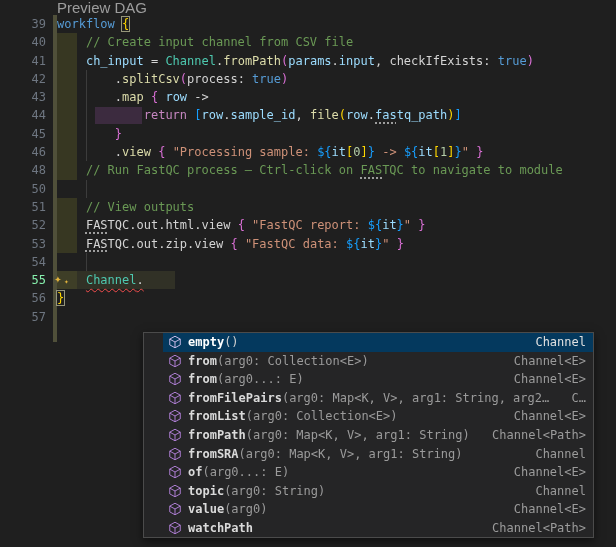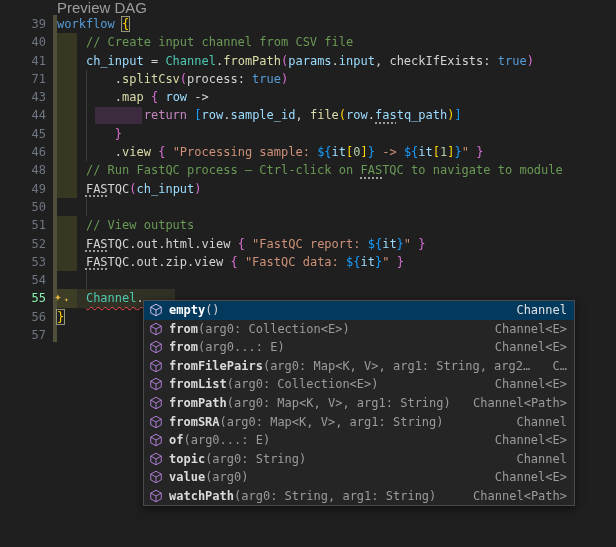--- a/index.html
+++ b/index.html
@@ -45,23 +45,23 @@
   .tok.b1{color:#ffd700}
   .tok.b2{color:#da70d6}
   .tok.b3{color:#179fff}
   .tok.ret{color:#c586c0}
   .tok.pl{color:#d4d4d4}
   .tok.hint{text-decoration:underline dotted #9d9d9d 2px;text-underline-offset:3px;}
   .tok.err{text-decoration:underline wavy #f14c4c 1px;text-underline-offset:4px;}
   .tok.match{outline:1px solid #96967a;outline-offset:0;}
   
   .suggest{
-    position:absolute;left:143px;top:300px;width:430px;
+    position:absolute;left:143px;top:332px;width:430px;
     background:#252526;border:1px solid #4b4b4b;
-    box-shadow:0 3px 9px rgba(0,0,0,.55);z-index:10;
+    box-shadow:0 3px 9px rgba(0,0,0,.55);z-index:10;padding-left:19px;
   }
   .suggest-row{display:flex;align-items:center;height:18.55px;padding:0 7px 0 4px;cursor:pointer;}
   .suggest-row.selected{background:#04395e;}
   .s-icon{flex:0 0 16px;height:14px;display:flex;align-items:center;justify-content:center;color:#b180d7;margin-right:5px;}
   .suggest-row.selected .s-icon{color:#cdbdea;}
   .s-name{color:#dadada;font-weight:bold;white-space:pre;}
   .s-args{color:#9b9b9b;white-space:pre;overflow:hidden;}
   .s-type{margin-left:auto;color:#9b9b9b;white-space:pre;padding-left:8px;}
   .suggest-row.selected .s-name{color:#ffffff;}
   .suggest-row.selected .s-args{color:#d2d2d2;}
@@ -70,27 +70,26 @@
 </head>
 <body>
 
 <div class="codelens">Preview DAG</div>
 
 <div id="editor-lines">
   <div class="git-strip"></div>
 <div class="editor-line"><div class="line-num">39</div><div class="line-code"><span class="tok kw">workflow</span><span class="tok pl"> </span><span class="tok b1 match">{</span></div></div>
     <div class="editor-line"><div class="band"></div><div class="line-num">40</div><div class="line-code"><span class="tok pl">    </span><span class="tok cmt">// Create input channel from CSV file</span></div></div>
     <div class="editor-line"><div class="band"></div><div class="line-num">41</div><div class="line-code"><span class="tok pl">    </span><span class="tok v">ch_input</span><span class="tok pl"> = </span><span class="tok type">Channel</span><span class="tok pl">.</span><span class="tok fn">fromPath</span><span class="tok b2">(</span><span class="tok v">params</span><span class="tok pl">.</span><span class="tok v">input</span><span class="tok pl">, checkIfExists: </span><span class="tok kw">true</span><span class="tok b2">)</span></div></div>
-    <div class="editor-line"><div class="band"></div><div class="guide4"></div><div class="line-num">71</div><div class="line-code"><span class="tok pl">        </span><span class="tok pl">.</span><span class="tok fn">splitCsv</span><span class="tok b2">(</span><span class="tok pl">process: </span><span class="tok kw">true</span><span class="tok b2">)</span></div></div>
+    <div class="editor-line"><div class="band"></div><div class="guide4"></div><div class="line-num">42</div><div class="line-code"><span class="tok pl">        </span><span class="tok pl">.</span><span class="tok fn">splitCsv</span><span class="tok b2">(</span><span class="tok pl">process: </span><span class="tok kw">true</span><span class="tok b2">)</span></div></div>
     <div class="editor-line"><div class="band"></div><div class="guide4"></div><div class="line-num">43</div><div class="line-code"><span class="tok pl">        </span><span class="tok pl">.</span><span class="tok fn">map</span><span class="tok pl"> </span><span class="tok b2">{</span><span class="tok pl"> </span><span class="tok v">row</span><span class="tok pl"> -&gt;</span></div></div>
     <div class="editor-line"><div class="band"></div><div class="guide4"></div><div class="inline-box"></div><div class="line-num">44</div><div class="line-code"><span class="tok pl">            </span><span class="tok ret">return</span><span class="tok pl"> </span><span class="tok b3">[</span><span class="tok v">row</span><span class="tok pl">.</span><span class="tok v">sample_id</span><span class="tok pl">, </span><span class="tok fn">file</span><span class="tok b1">(</span><span class="tok v">row</span><span class="tok pl">.</span><span class="tok v hint">fas</span><span class="tok v">tq_path</span><span class="tok b1">)</span><span class="tok b3">]</span></div></div>
     <div class="editor-line"><div class="band"></div><div class="guide4"></div><div class="line-num">45</div><div class="line-code"><span class="tok pl">        </span><span class="tok b2">}</span></div></div>
     <div class="editor-line"><div class="band"></div><div class="guide4"></div><div class="line-num">46</div><div class="line-code"><span class="tok pl">        </span><span class="tok pl">.</span><span class="tok fn">view</span><span class="tok pl"> </span><span class="tok b2">{</span><span class="tok pl"> </span><span class="tok str">"Processing sample: </span><span class="tok b3">${</span><span class="tok v">it</span><span class="tok b1">[</span><span class="tok num">0</span><span class="tok b1">]</span><span class="tok b3">}</span><span class="tok str"> -&gt; </span><span class="tok b3">${</span><span class="tok v">it</span><span class="tok b1">[</span><span class="tok num">1</span><span class="tok b1">]</span><span class="tok b3">}</span><span class="tok str">" </span><span class="tok b2">}</span></div></div>
     <div class="editor-line"><div class="band"></div><div class="line-num">48</div><div class="line-code"><span class="tok pl">    </span><span class="tok cmt">// Run FastQC process — Ctrl-click on </span><span class="tok cmt hint">FAS</span><span class="tok cmt">TQC to navigate to module</span></div></div>
-    <div class="editor-line"><div class="band"></div><div class="line-num">49</div><div class="line-code"><span class="tok pl">    </span><span class="tok pl hint">FAS</span><span class="tok pl">TQC</span><span class="tok b2">(</span><span class="tok v">ch_input</span><span class="tok b2">)</span></div></div>
     <div class="editor-line"><div class="guide4"></div><div class="line-num">50</div><div class="line-code"></div></div>
     <div class="editor-line"><div class="band"></div><div class="line-num">51</div><div class="line-code"><span class="tok pl">    </span><span class="tok cmt">// View outputs</span></div></div>
     <div class="editor-line"><div class="band"></div><div class="line-num">52</div><div class="line-code"><span class="tok pl">    </span><span class="tok pl hint">FAS</span><span class="tok pl">TQC.out.html.view </span><span class="tok b2">{</span><span class="tok pl"> </span><span class="tok str">"FastQC report: </span><span class="tok b3">${</span><span class="tok v">it</span><span class="tok b3">}</span><span class="tok str">" </span><span class="tok b2">}</span></div></div>
     <div class="editor-line"><div class="band"></div><div class="line-num">53</div><div class="line-code"><span class="tok pl">    </span><span class="tok pl hint">FAS</span><span class="tok pl">TQC.out.zip.view </span><span class="tok b2">{</span><span class="tok pl"> </span><span class="tok str">"FastQC data: </span><span class="tok b3">${</span><span class="tok v">it</span><span class="tok b3">}</span><span class="tok str">" </span><span class="tok b2">}</span></div></div>
     <div class="editor-line"><div class="guide4"></div><div class="line-num">54</div><div class="line-code"></div></div>
     <div class="editor-line current"><div class="band"></div><div class="cur-highlight"></div><div class="sparkle"><span class="s-big">✦</span><span class="s-small">✦</span></div><div class="line-num">55</div><div class="line-code"><span class="tok pl">    </span><span class="tok type err">Channel</span><span class="tok pl err">.</span></div></div>
     <div class="editor-line"><div class="line-num">56</div><div class="line-code"><span class="tok b1 match">}</span></div></div>
     <div class="editor-line"><div class="line-num">57</div><div class="line-code"></div></div>
   </div>
 
@@ -206,16 +205,15 @@
       <span class="s-type">Channel&lt;E&gt;</span>
     </div>
     <div class="suggest-row">
       <span class="s-icon">
         <svg viewBox="0 0 16 16" width="14" height="14" aria-hidden="true">
     <path d="M8 1.4 L14 4.7 V11.3 L8 14.6 L2 11.3 V4.7 Z" fill="none" stroke="currentColor" stroke-width="1.1"></path>
     <path d="M2 4.7 L8 8 L14 4.7 M8 8 V14.6" fill="none" stroke="currentColor" stroke-width="1.1"></path>
   </svg>
       </span>
       <span class="s-name">watchPath</span>
-      <span class="s-args">(arg0: String, arg1: String)</span>
       <span class="s-type">Channel&lt;Path&gt;</span>
     </div>
   </div>
 
 </body></html>

